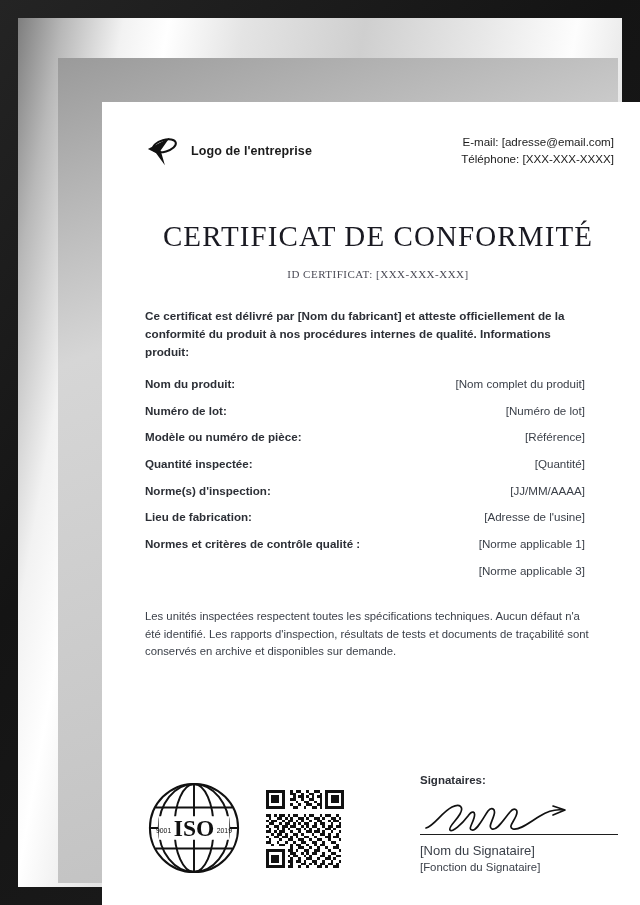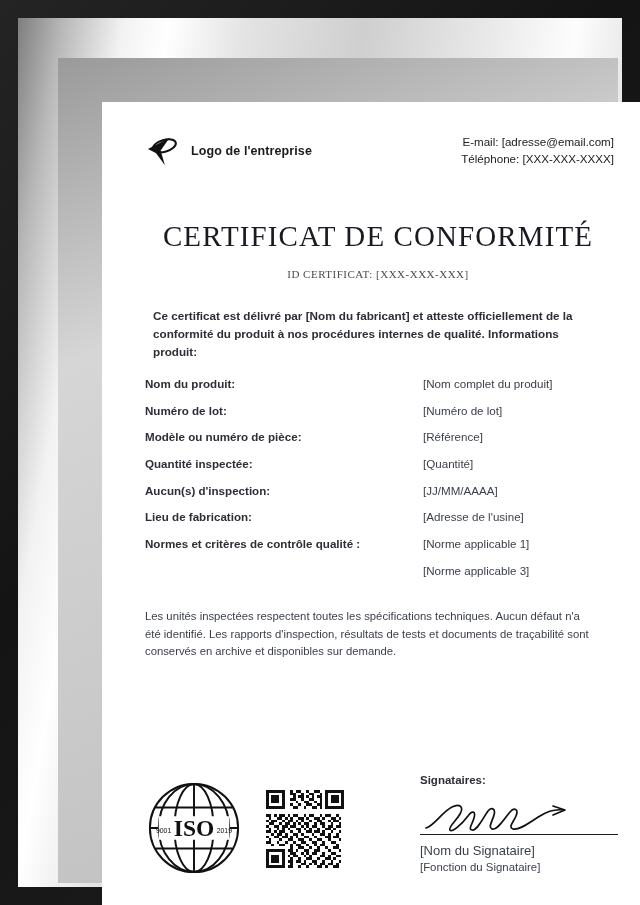--- a/index.html
+++ b/index.html
@@ -56,26 +56,26 @@
   .cert-id {
     position: absolute; left: 0; top: 166px; width: 552px;
     text-align: center;
     font-family: "Liberation Serif", serif;
     font-size: 11px; letter-spacing: .5px; color: #4a4a55;
   }
 
   
   .intro {
     position: absolute; left: 43px; top: 205px; width: 432px;
-    font-size: 11.7px; font-weight: bold; line-height: 1.55; color: #2c2f36; margin-left: 8px;
+    font-size: 11.7px; font-weight: bold; line-height: 1.55; color: #2c2f36;
   }
 
   
   .details { position: absolute; left: 43px; top: 275px; width: 440px; }
-  .row { display: flex; height: 26.7px; align-items: flex-start; }
+  .row { display: flex; height: 26.7px; align-items: flex-start; justify-content: space-between; }
   .row-label { width: 278px; font-size: 11.6px; font-weight: bold; color: #2c2f36; }
   .row-value { font-size: 11.6px; color: #3a3f48; }
 
   
   .closing {
     position: absolute; left: 43px; top: 494px; width: 452px;
     font-size: 11.3px; line-height: 1.55; color: #3a3f48; margin-top: 12px;
   }
 
   
@@ -129,21 +129,21 @@
             </div>
             <div class="row">
               <div class="row-label">Modèle ou numéro de pièce:</div>
               <div class="row-value">[Référence]</div>
             </div>
             <div class="row">
               <div class="row-label">Quantité inspectée:</div>
               <div class="row-value">[Quantité]</div>
             </div>
             <div class="row">
-              <div class="row-label">Aucun(s) d'inspection:</div>
+              <div class="row-label">Norme(s) d'inspection:</div>
               <div class="row-value">[JJ/MM/AAAA]</div>
             </div>
             <div class="row">
               <div class="row-label">Lieu de fabrication:</div>
               <div class="row-value">[Adresse de l'usine]</div>
             </div>
             <div class="row">
               <div class="row-label">Normes et critères de contrôle qualité :</div>
               <div class="row-value">[Norme applicable 1]</div>
             </div>

